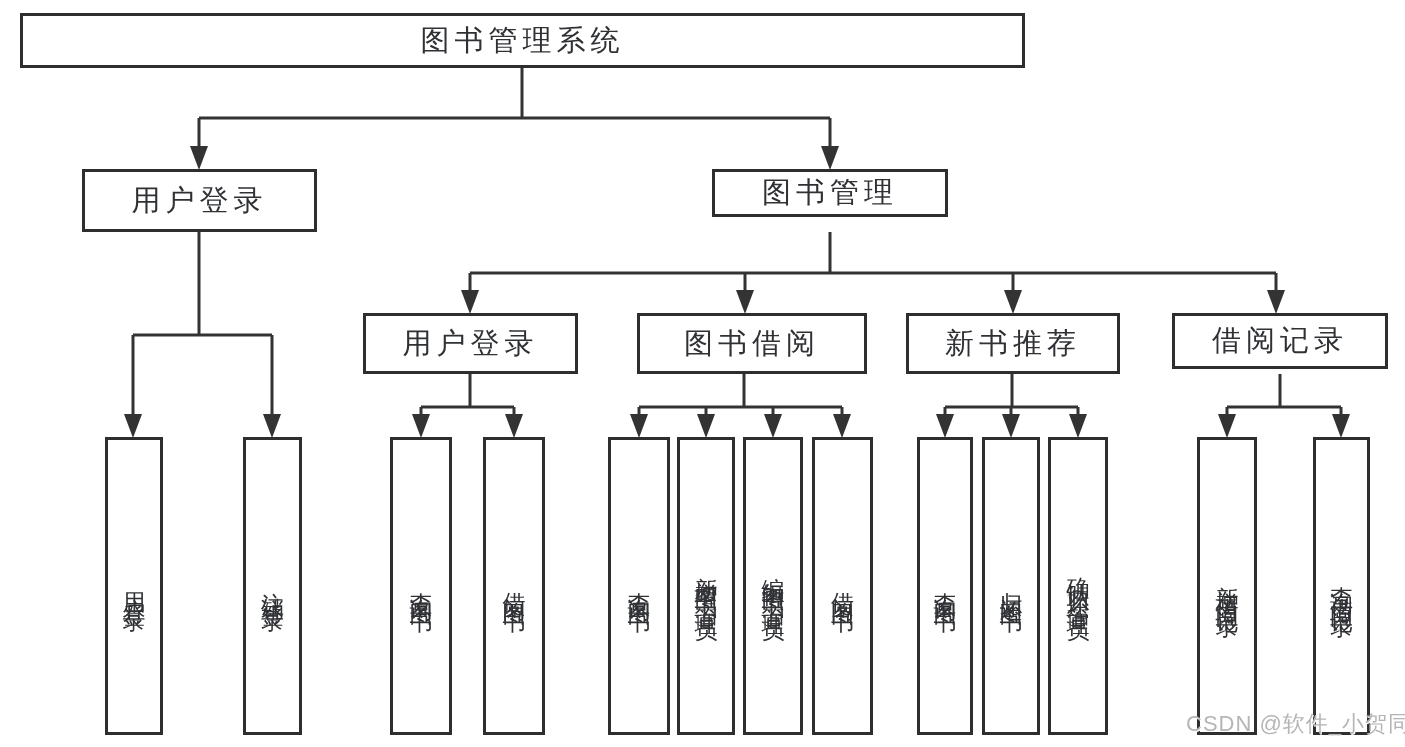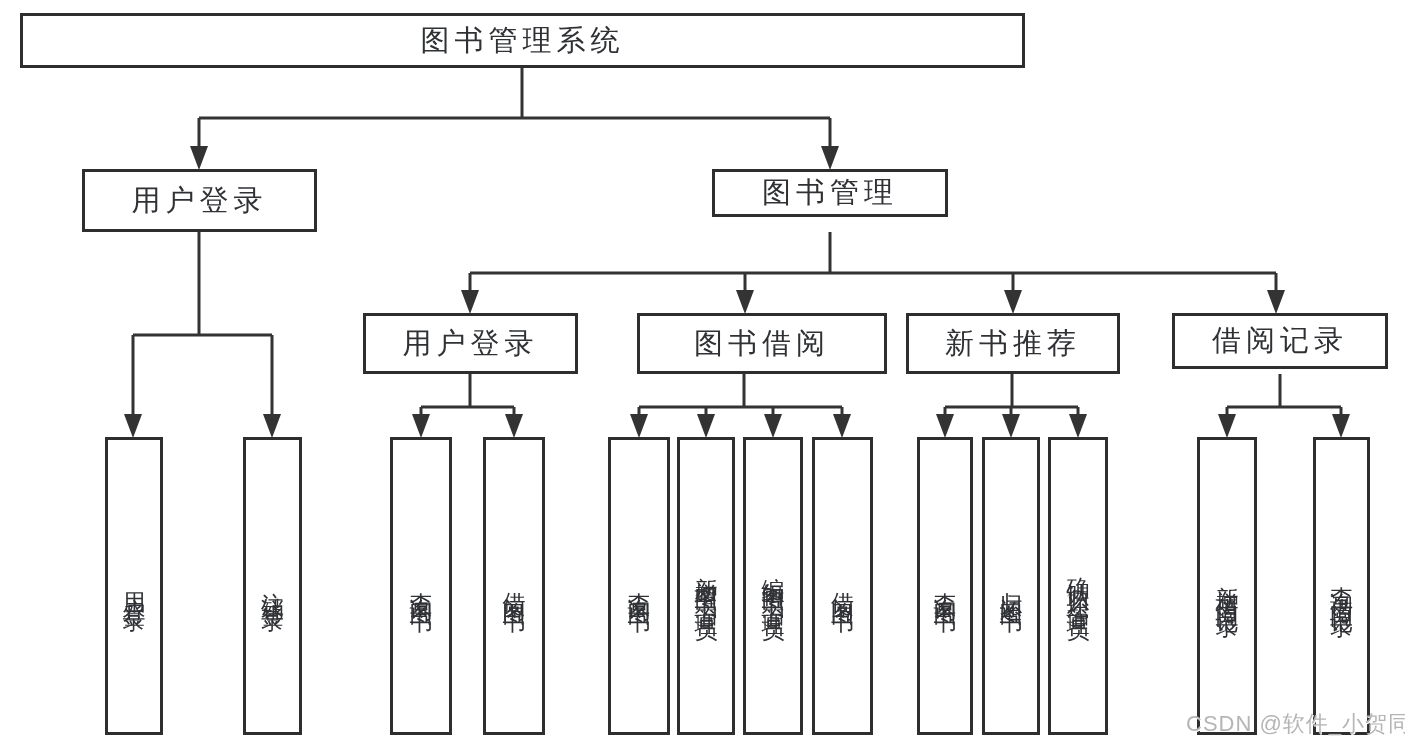--- a/index.html
+++ b/index.html
@@ -126,21 +126,21 @@
       <polygon points="1332,414 1350,414 1341,438"></polygon>
     </g>
   </svg>
 
   <div class="box" style="left:20px; top:13px; width:1005px; height:55px;">图书管理系统</div>
 
   <div class="box" style="left:82px; top:169px; width:235px; height:63px;">用户登录</div>
   <div class="box" style="left:712px; top:169px; width:236px; height:48px;">图书管理</div>
 
   <div class="box" style="left:363px; top:313px; width:215px; height:61px;">用户登录</div>
-  <div class="box" style="left:637px; top:313px; width:250px; height:61px;">图书借阅</div>
+  <div class="box" style="left:637px; top:313px; width:230px; height:61px;">图书借阅</div>
   <div class="box" style="left:906px; top:313px; width:214px; height:61px;">新书推荐</div>
   <div class="box" style="left:1172px; top:313px; width:216px; height:56px;">借阅记录</div>
 
   <div class="box leaf" style="left:105px; top:437px; width:58px; height:298px;">用户登录</div>
   <div class="box leaf" style="left:243px; top:437px; width:59px; height:298px;">注销登录</div>
 
   <div class="box leaf" style="left:390px; top:437px; width:62px; height:298px;">查询图书</div>
   <div class="box leaf" style="left:483px; top:437px; width:62px; height:298px;">借阅图书</div>
 
   <div class="box leaf" style="left:608px; top:437px; width:62px; height:298px;">查询图书</div>

